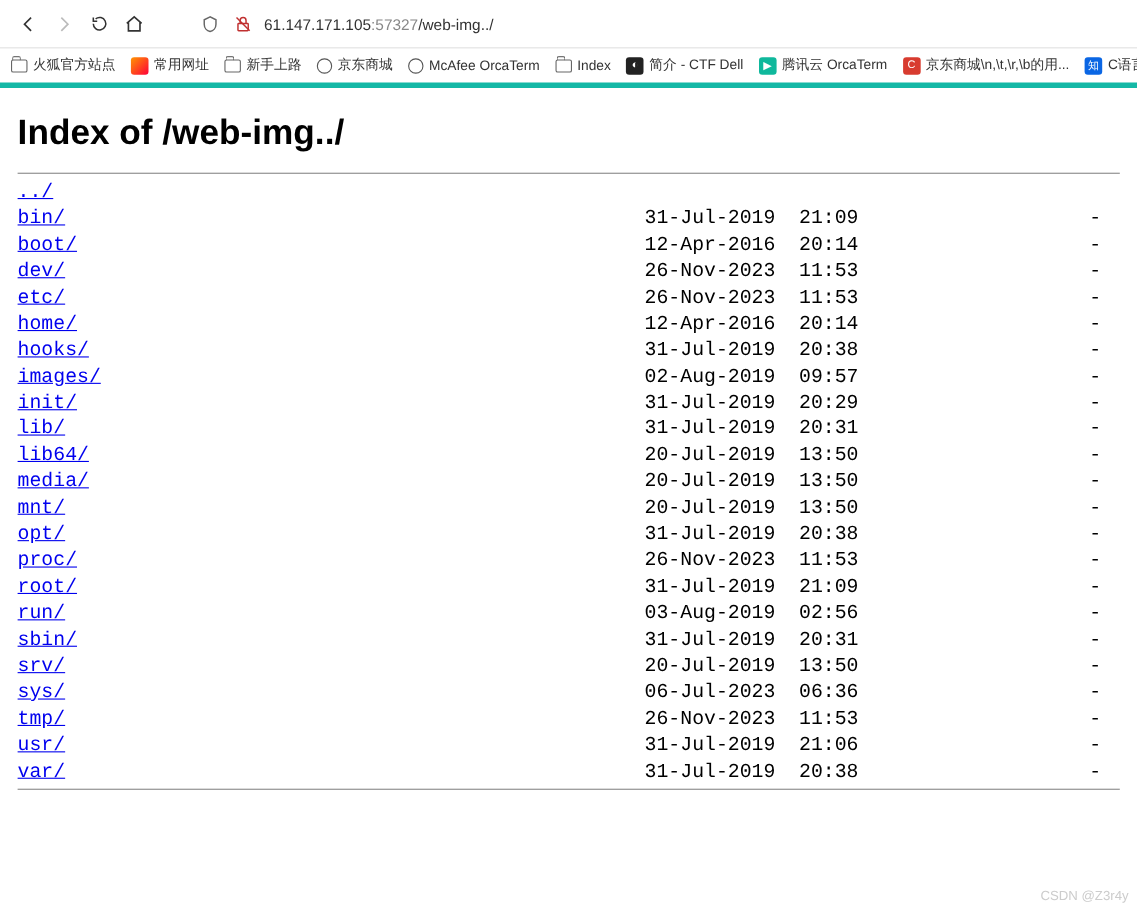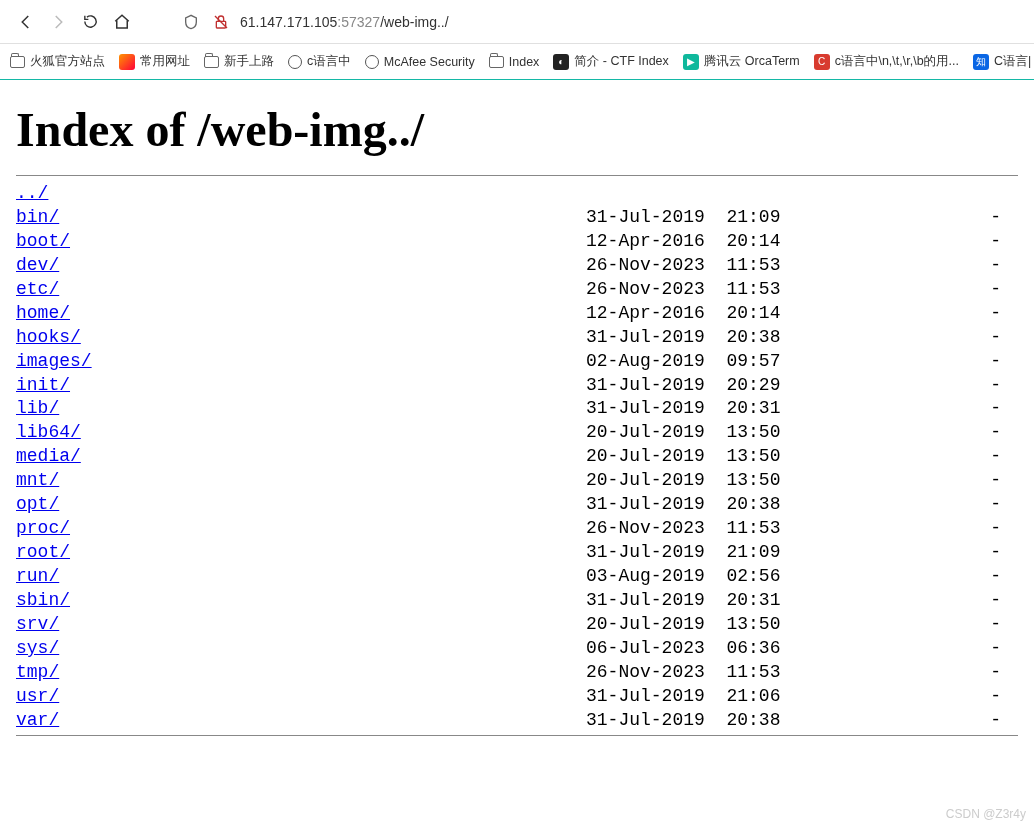--- a/index.html
+++ b/index.html
@@ -4,28 +4,28 @@
 <style>
 * { margin: 0; padding: 0; box-sizing: border-box; }
 body { font-family: sans-serif; width: 1034px; background: #fff; }
 .toolbar { height: 44px; display: flex; align-items: center; padding: 0 12px; gap: 4px; border-bottom: 1px solid #e0e0e0; }
 .nav-btn { width: 28px; height: 28px; display: flex; align-items: center; justify-content: center; color: #555; cursor: pointer; }
 .nav-btn.disabled { color: #bbb; }
 .url-area { flex: 1; display: flex; align-items: center; gap: 8px; margin-left: 40px; }
 .icon-btn { width: 22px; height: 22px; display: flex; align-items: center; justify-content: center; color: #666; }
 .url-text { font-size: 14px; color: #333; }
 .url-port { color: #888; }
-.bookmarks { height: 36px; display: flex; align-items: center; padding: 0 10px; gap: 14px; border-bottom: 1px solid #14b8a6; }
+.bookmarks { height: 36px; display: flex; align-items: center; padding: 0 10px; gap: 14px; border-bottom: 5px solid #14b8a6; }
 .bm-item { display: flex; align-items: center; gap: 5px; font-size: 12.5px; color: #333; cursor: pointer; white-space: nowrap; }
 .folder-icon { width: 15px; height: 12px; border: 1px solid #666; border-radius: 2px; display: inline-block; position: relative; }
 .folder-icon::before { content: ""; position: absolute; top: -4px; left: 0; width: 6px; height: 3px; border: 1px solid #666; border-bottom: none; border-radius: 2px 2px 0 0; }
 .globe-icon { width: 14px; height: 14px; border: 1px solid #555; border-radius: 50%; display: inline-block; position: relative; }
 .bm-favicon { width: 16px; height: 16px; border-radius: 3px; display: inline-flex; align-items: center; justify-content: center; font-size: 10px; color: #fff; }
 .content { padding: 12px 16px; }
-h1 { font-family: Liberation Serif, serif; font-size: 48px; font-weight: bold; margin: 10px 0 18px 0; }
+h1 { font-family: Liberation Sans, sans-serif; font-size: 32px; font-weight: bold; margin: 10px 0 18px 0; }
 hr { border: none; border-top: 1px solid #888; margin: 2px 0 6px 0; }
 pre { font-family: "Courier New", monospace; font-size: 18px; line-height: 1.33; }
 .row { display: flex; }
 .col-name { width: 570px; }
 .col-name a { color: #0000ee; text-decoration: underline; }
 .col-date { width: 195px; white-space: pre; }
 .col-size { width: 220px; text-align: right; }
 .watermark { position: fixed; bottom: 4px; right: 8px; font-size: 12px; color: #ccc; }
 svg { display: block; }
 </style>
@@ -80,41 +80,41 @@
     <div class="bm-item">
       <span class="bm-favicon" style="background:linear-gradient(135deg,#ff9500,#ff0039);"></span>
       <span>常用网址</span>
     </div>
     <div class="bm-item">
       <span class="folder-icon"></span>
       <span>新手上路</span>
     </div>
     <div class="bm-item">
       <span class="globe-icon"></span>
-      <span>c语言中</span>
+      <span>京东商城</span>
     </div>
     <div class="bm-item">
       <span class="globe-icon"></span>
-      <span>McAfee Security</span>
+      <span>McAfee OrcaTerm</span>
     </div>
     <div class="bm-item">
       <span class="folder-icon"></span>
       <span>Index</span>
     </div>
     <div class="bm-item">
       <span class="bm-favicon" style="background:#222;">◐</span>
-      <span>简介 - CTF Index</span>
+      <span>简介 - CTF Dell</span>
     </div>
     <div class="bm-item">
       <span class="bm-favicon" style="background:#0fb89c;">▶</span>
       <span>腾讯云 OrcaTerm</span>
     </div>
     <div class="bm-item">
       <span class="bm-favicon" style="background:#d83b2f;">C</span>
-      <span>c语言中\n,\t,\r,\b的用...</span>
+      <span>京东商城\n,\t,\r,\b的用...</span>
     </div>
     <div class="bm-item">
       <span class="bm-favicon" style="background:#0a66e4;">知</span>
       <span>C语言| 字符串</span>
     </div>
   </div>
 
 <div class="content">
   <h1>Index of /web-img../</h1>
   <hr>

